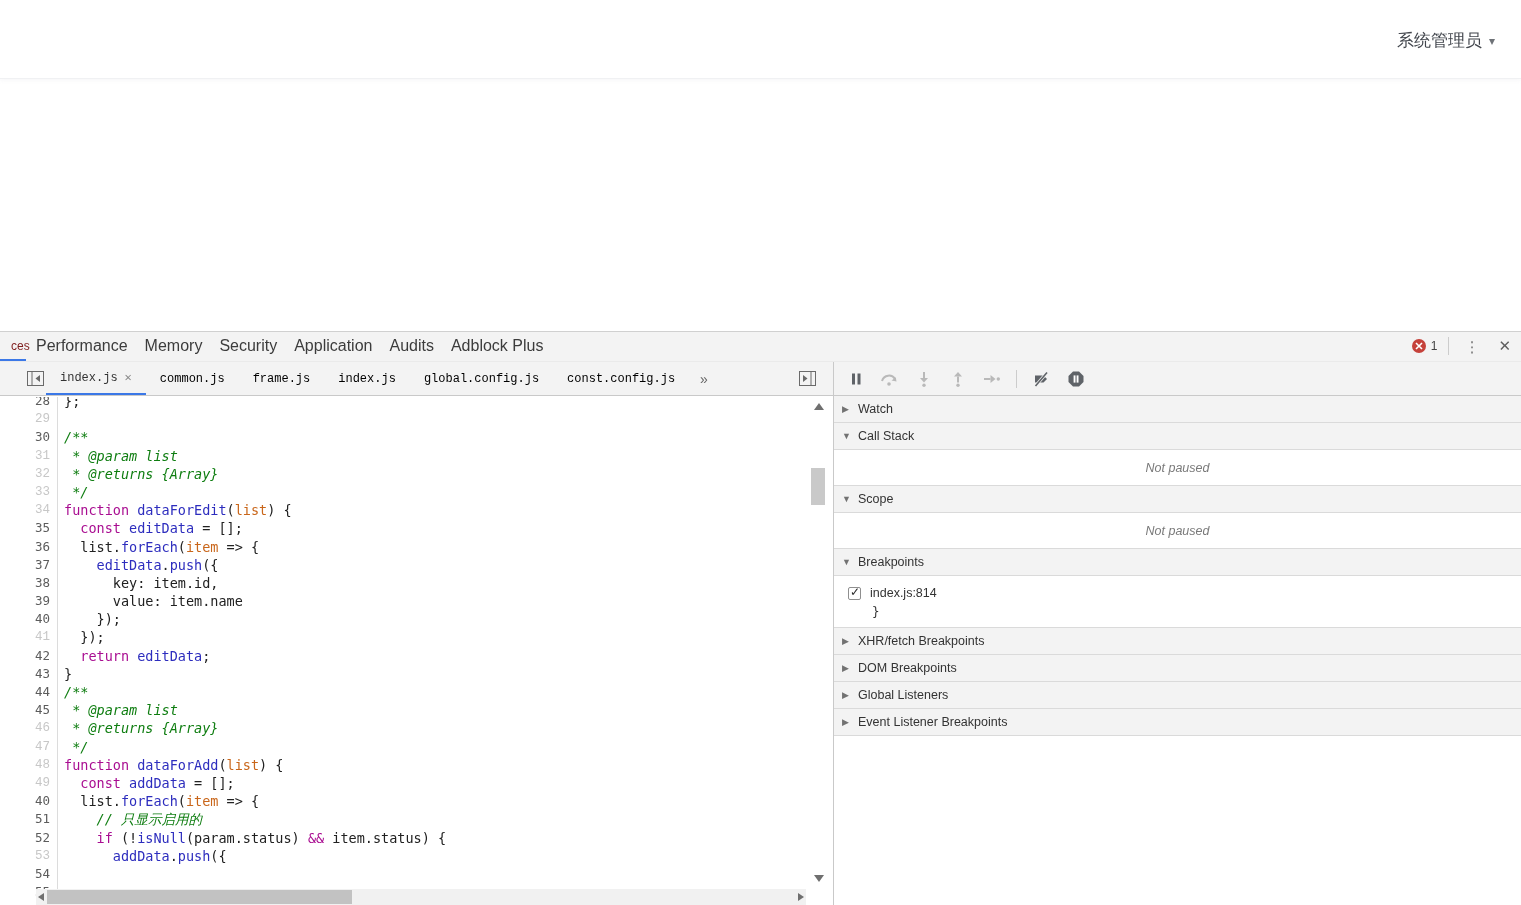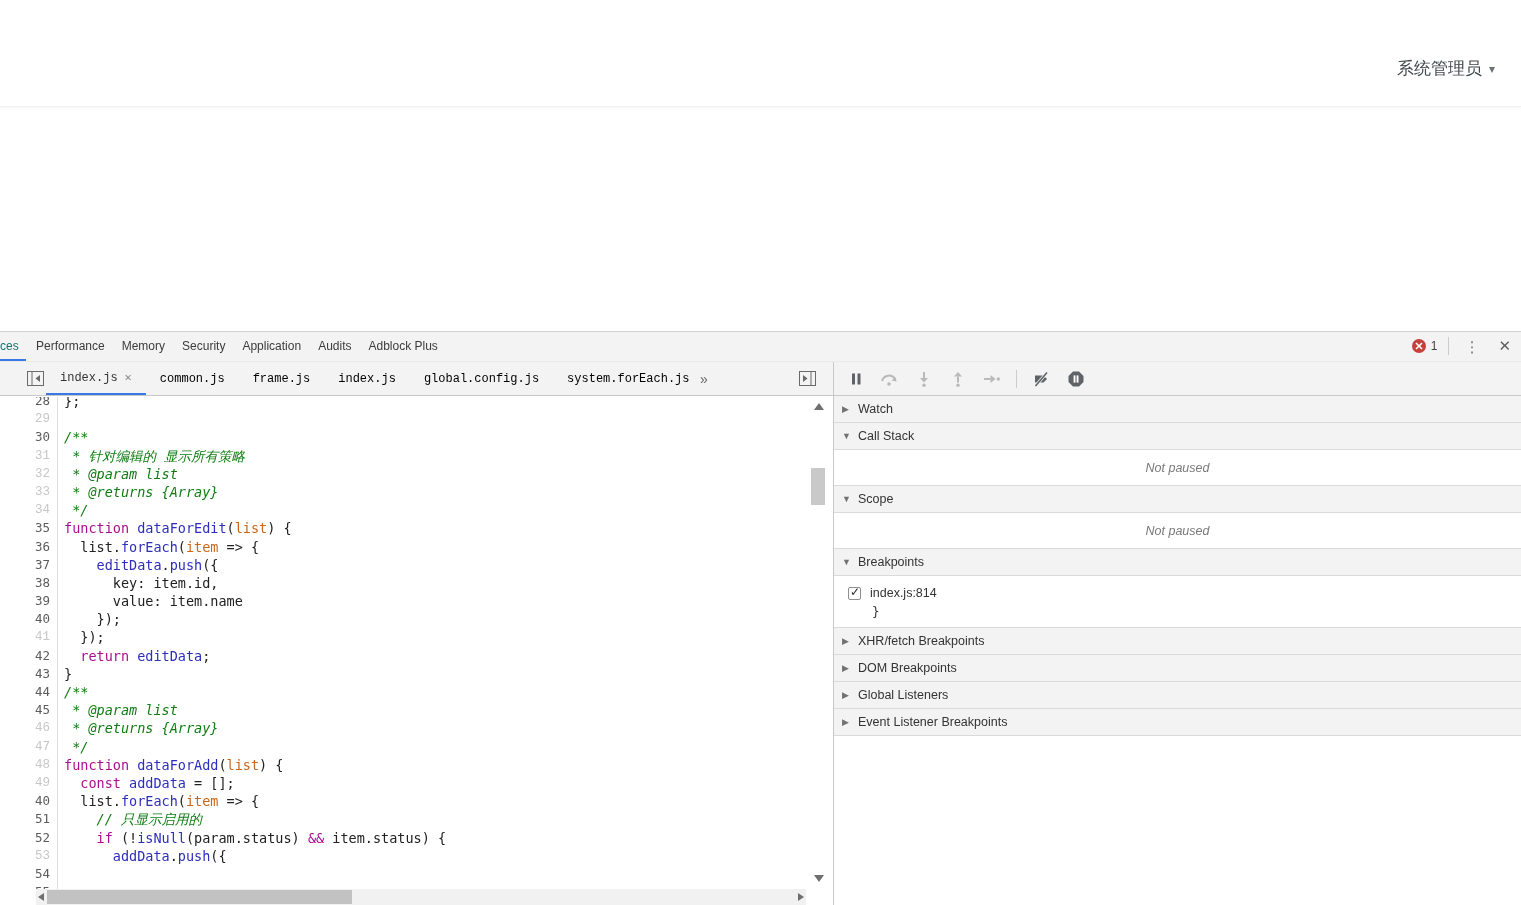--- a/index.html
+++ b/index.html
@@ -4,37 +4,37 @@
 <style>
   * { margin:0; padding:0; box-sizing:border-box; }
   html,body { background:#fff; }
   #screen {
     position:relative; width:1521px; height:905px; overflow:hidden;
     background:#fff; font-family:"Liberation Sans", sans-serif; color:#333;
   }
   
   .page-header {
     position:absolute; left:0; top:0; width:1521px; height:79px; background:#fff;
-    border-bottom:1px solid #f0f1f3; box-shadow:0 2px 4px rgba(160,165,175,0.08);margin-top:28px;
+    border-bottom:1px solid #f0f1f3; box-shadow:0 2px 4px rgba(160,165,175,0.08);
   }
   .user-menu {
     position:absolute; right:26px; top:29px; font-size:17px; color:#42464d;
     display:flex; align-items:center; gap:7px; cursor:pointer; white-space:nowrap;
   }
   .user-menu .caret { font-size:12px; color:#6e7277; }
   .page-scroll-thumb {
     position:absolute; left:0; top:588px; width:10px; height:235px; background:#c9c9c9;
   }
   
   .devtools { position:absolute; left:0; top:331px; width:1521px; height:574px; background:#fff; border-top:1px solid #d0d0d0; }
   .row1 { position:absolute; left:0; top:0; width:100%; height:30px; background:#f3f3f3; border-bottom:1px solid #eaeaea; }
-  .partial-tab { position:absolute; left:0; top:0; height:28px; display:flex; align-items:center; font-size:12px; color:#0f766e; }
+  .partial-tab { position:absolute; left:0; top:0; height:28px; display:flex; align-items:center; font-size:12px; color:#7f1d1d;padding-left:11px; }
   .partial-underline { position:absolute; left:0; bottom:0; width:26px; height:2px; background:#3b78e7; }
   .main-tabs { position:absolute; left:36px; top:0; height:28px; display:flex; align-items:center; gap:17px; }
-  .main-tab { font-size:12px; color:#3c3c3c; height:28px; display:flex; align-items:center; cursor:pointer; white-space:nowrap; }
+  .main-tab { font-size:16px; color:#3c3c3c; height:28px; display:flex; align-items:center; cursor:pointer; white-space:nowrap; }
   .row1-right { position:absolute; right:6px; top:0; height:28px; display:flex; align-items:center; gap:11px; }
   .err-badge { display:flex; align-items:center; gap:5px; }
   .err-circle { width:14px; height:14px; border-radius:50%; background:#c5413a; display:flex; align-items:center; justify-content:center; }
   .err-count { font-size:12px; color:#444; }
   .vdiv { width:1px; height:18px; background:#ccc; }
   .dots-icon { color:#757575; font-size:15px; letter-spacing:0; line-height:1; cursor:pointer; padding:0 4px; }
   .close-icon { color:#5f5f5f; font-size:15px; cursor:pointer; padding:0 4px; }
   .row2 { position:absolute; left:0; top:30px; width:100%; height:34px; background:#f3f3f3; border-bottom:1px solid #c9c9c9; }
   .nav-toggle { position:absolute; left:27px; top:9px; width:17px; height:15px; cursor:pointer; }
   .file-tabs { position:absolute; left:46px; top:0; height:33px; display:flex;font-family:Liberation Mono, monospace; }
@@ -145,21 +145,21 @@
           <div class="file-tab">
             <span>frame.js</span>
           </div>
           <div class="file-tab">
             <span>index.js</span>
           </div>
           <div class="file-tab">
             <span>global.config.js</span>
           </div>
           <div class="file-tab">
-            <span>system.forEach.js</span>
+            <span>const.config.js</span>
           </div>
         </div>
       <div class="overflow-chevron">»</div>
       <div class="panel-toggle">
         <svg width="17" height="15" viewBox="0 0 17 15">
           <rect x="0.5" y="0.5" width="16" height="14" fill="none" stroke="#6a6a6a"></rect>
           <line x1="12" y1="0.5" x2="12" y2="14.5" stroke="#6a6a6a"></line>
           <polygon points="4,4 4,11 8.5,7.5" fill="#6a6a6a"></polygon>
         </svg>
       </div>
@@ -251,25 +251,25 @@
             <div class="ln">54</div>
             <div class="ln">55</div>
             <div class="ln dim">56</div>
           </div>
       </div>
       <div class="code-pane">
         <div class="code-inner" id="code-lines">
             <div class="code-line"><span>};</span></div>
             <div class="code-line"></div>
             <div class="code-line"><span class="tk-c">/**</span></div>
-            <div class="code-line"><span class="tk-c"> * 针对编辑的 显示所有策略</span></div>
             <div class="code-line"><span class="tk-c"> * @param list</span></div>
             <div class="code-line"><span class="tk-c"> * @returns {Array}</span></div>
             <div class="code-line"><span class="tk-c"> */</span></div>
             <div class="code-line"><span class="tk-k">function</span><span> </span><span class="tk-f">dataForEdit</span><span>(</span><span class="tk-p">list</span><span>) {</span></div>
+            <div class="code-line"><span>  </span><span class="tk-k">const</span><span> </span><span class="tk-f">editData</span><span> = [];</span></div>
             <div class="code-line"><span>  list.</span><span class="tk-f">forEach</span><span>(</span><span class="tk-p">item</span><span> =&gt; {</span></div>
             <div class="code-line"><span>    </span><span class="tk-f">editData</span><span>.</span><span class="tk-f">push</span><span>({</span></div>
             <div class="code-line"><span>      key: item.id,</span></div>
             <div class="code-line"><span>      value: item.name</span></div>
             <div class="code-line"><span>    });</span></div>
             <div class="code-line"><span>  });</span></div>
             <div class="code-line"><span>  </span><span class="tk-k">return</span><span> </span><span class="tk-f">editData</span><span>;</span></div>
             <div class="code-line"><span>}</span></div>
             <div class="code-line"><span class="tk-c">/**</span></div>
             <div class="code-line"><span class="tk-c"> * @param list</span></div>

